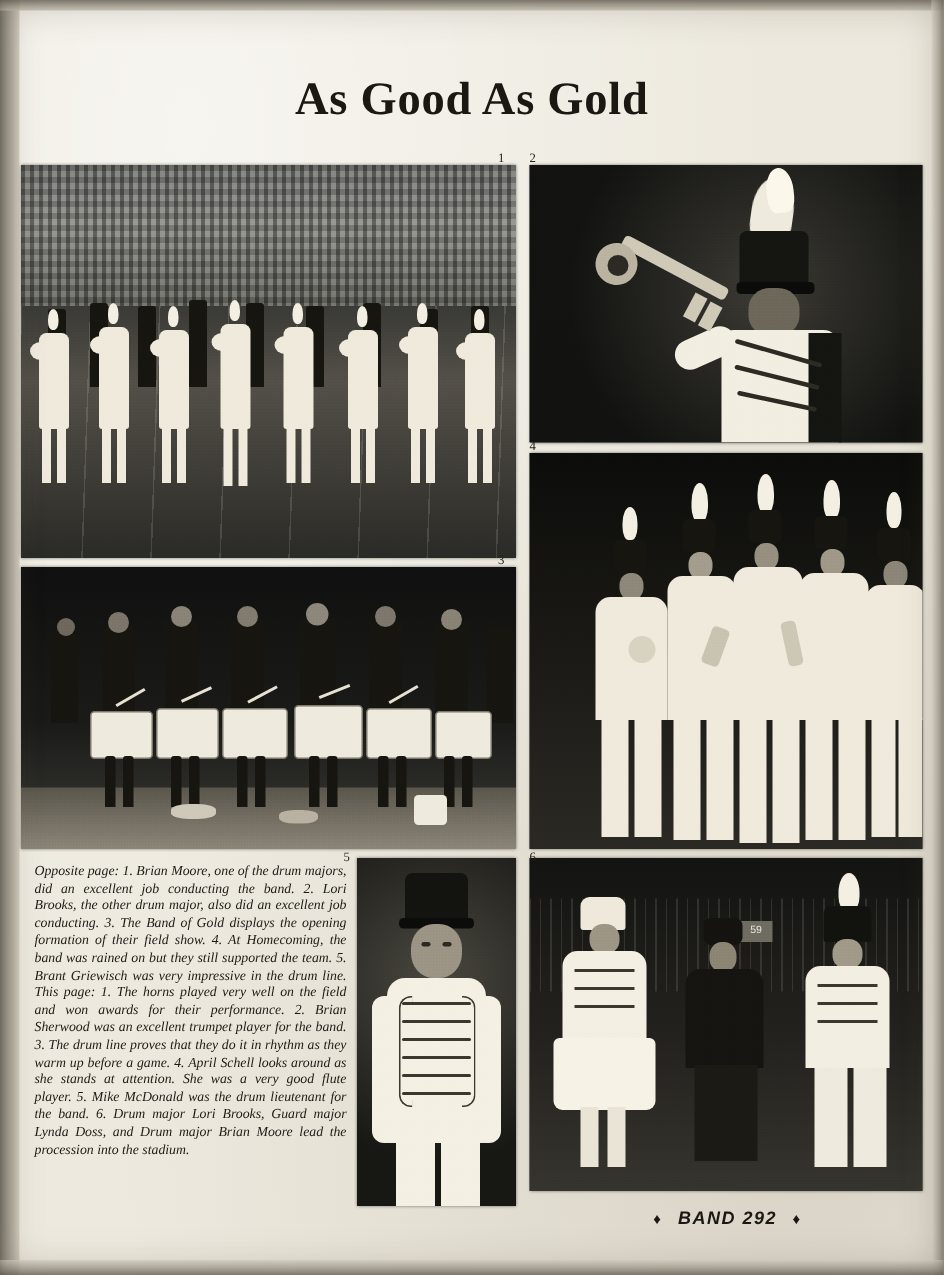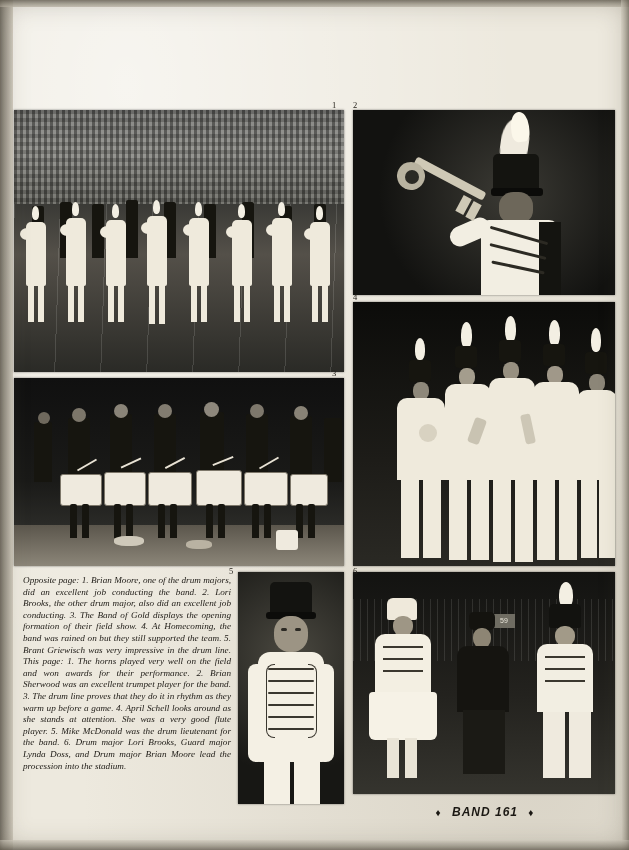--- a/index.html
+++ b/index.html
@@ -178,20 +178,21 @@
 </head>
 <body>
 
 <div class="page">
 
   <div class="edge-left"></div>
   <div class="edge-top"></div>
   <div class="edge-right"></div>
   <div class="edge-bottom"></div>
 
+  <div class="title">As Good As Gold</div>
 
   <div class="photo" style="left:14px; top:110px; width:330px; height:262px;">
     <div class="scene">
       <div class="p1-sky"></div>
       <div class="p1-crowd"></div>
       <div class="p1-field"></div>
       <div class="p1-lines"></div>
 
       <div class="fig dark" style="left:18px; top:96px; width:12px; height:52px;"></div>
       <div class="fig dark" style="left:46px; top:92px; width:12px; height:56px;"></div>
@@ -451,17 +452,17 @@
       <div style="position:absolute; left:216px; top:140px; width:22px; height:66px; background:#efeade;"></div>
       <div class="grain"></div>
     </div>
   </div>
   <div class="numtag" style="left:353px; top:566px;">6</div>
 
   <div class="caption">Opposite page: 1. Brian Moore, one of the drum majors, did an excellent job conducting the band. 2. Lori Brooks, the other drum major, also did an excellent job conducting. 3. The Band of Gold displays the opening formation of their field show. 4. At Homecoming, the band was rained on but they still supported the team. 5. Brant Griewisch was very impressive in the drum line. This page: 1. The horns played very well on the field and won awards for their performance. 2. Brian Sherwood was an excellent trumpet player for the band. 3. The drum line proves that they do it in rhythm as they warm up before a game. 4. April Schell looks around as she stands at attention. She was a very good flute player. 5. Mike McDonald was the drum lieutenant for the band. 6. Drum major Lori Brooks, Guard major Lynda Doss, and Drum major Brian Moore lead the procession into the stadium.</div>
 
   <div class="footer">
     <span class="dia">♦</span>
-    <span style="margin:0 6px;">BAND 161</span>
+    <span style="margin:0 6px;">BAND 292</span>
     <span class="dia">♦</span>
   </div>
 
 </div>
 
 </body></html>

